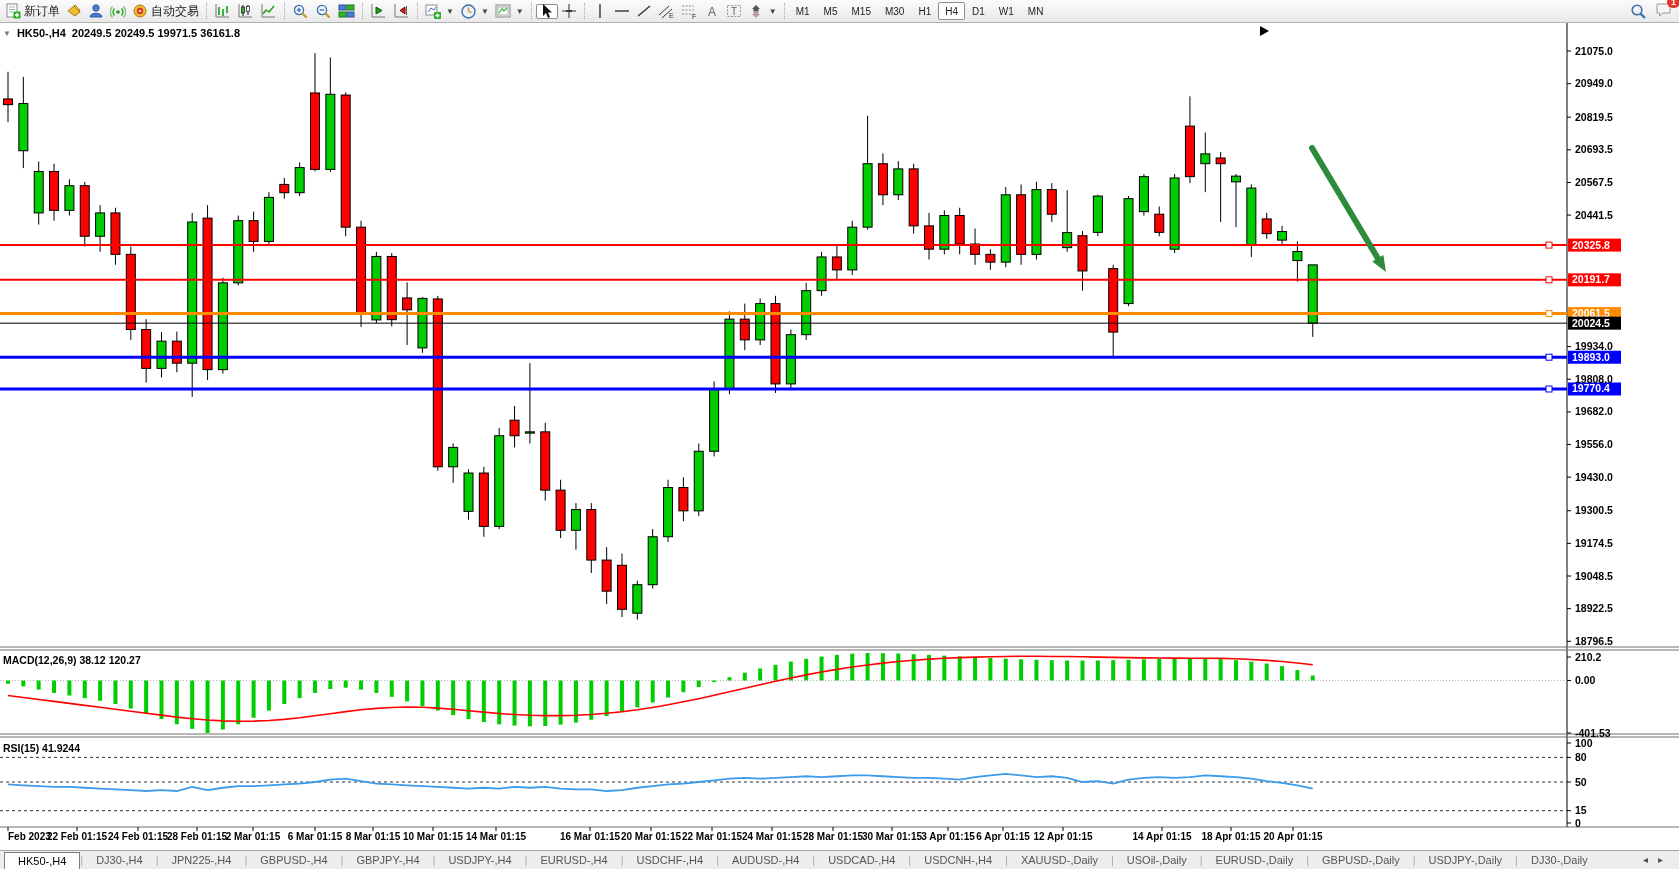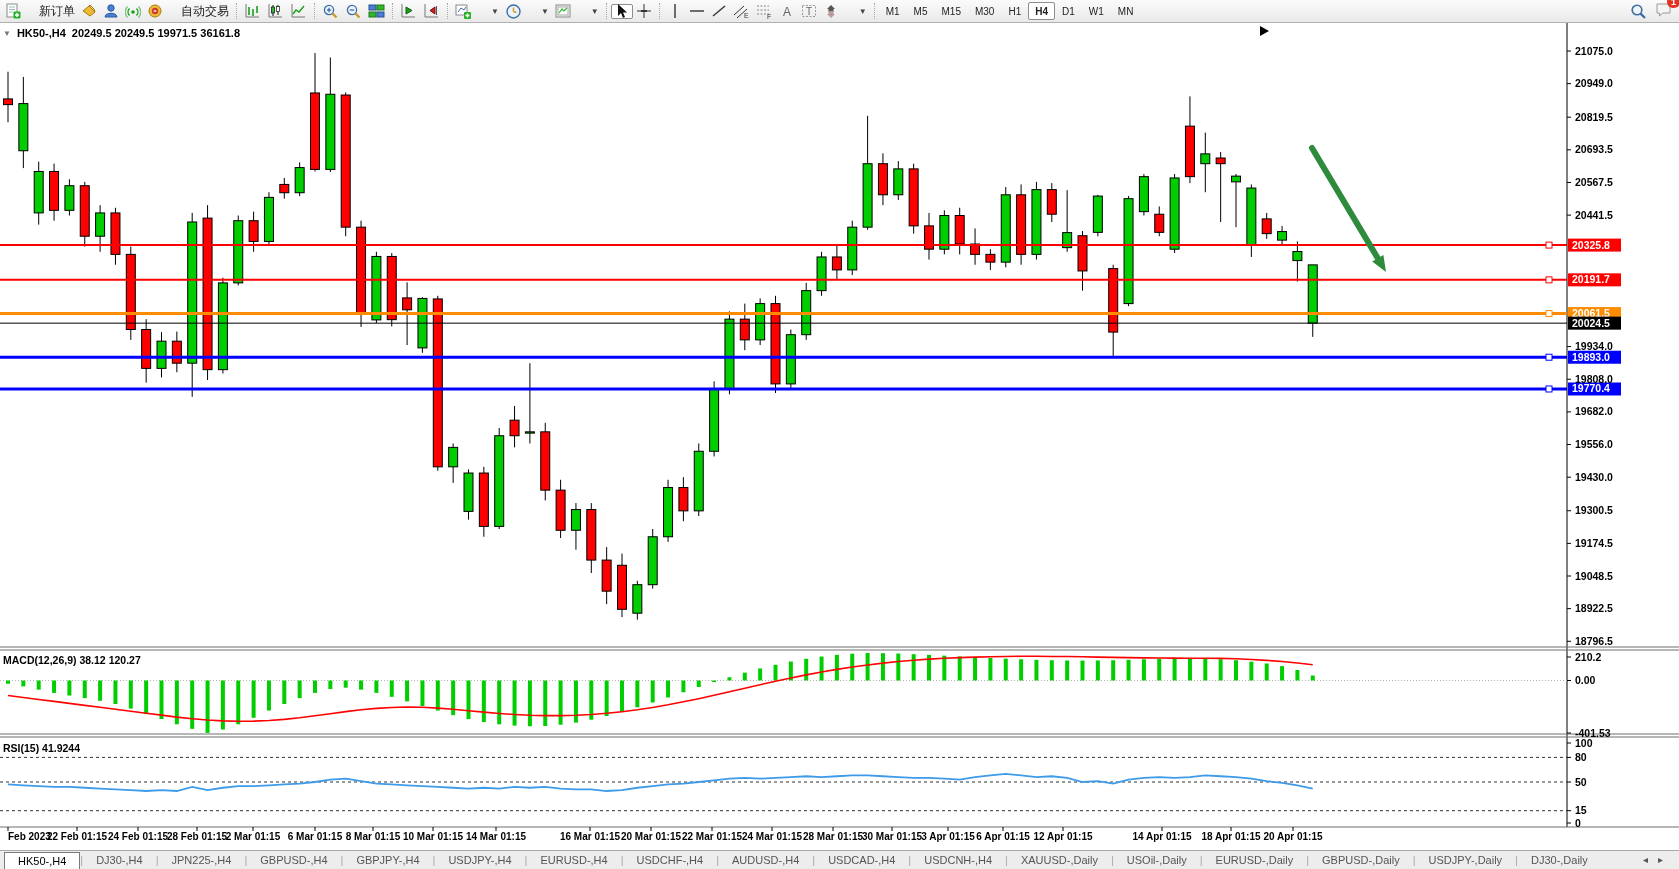--- a/index.html
+++ b/index.html
@@ -5,28 +5,28 @@
   * { box-sizing: border-box; margin: 0; padding: 0; }
   html,body { background:#fff; }
   body { font-family:"Liberation Sans","DejaVu Sans",sans-serif; width:1679px; height:869px; overflow:hidden; position:relative; }
   #app { position:absolute; inset:0; width:1679px; height:869px; background:#fff; }
 
   
   #toolbar { position:absolute; left:0; top:0; width:1679px; height:23px;
     background:linear-gradient(#fbfbfb,#e9e9e9); border-bottom:1px solid #b0b0b0;
     display:flex; align-items:center; padding-left:2px; }
   .tbtn { height:15px; min-width:22px; display:flex; align-items:center; justify-content:center;
-    padding:0 2px; border:1px solid transparent; border-radius:2px; gap:18px; }
+    padding:0 2px; border:1px solid transparent; border-radius:2px; gap:3px; }
   .tbtn.pressed { background:#fff; border:1px solid #8e8e8e; }
   .tbtn .cap { font-size:12px; color:#1a1a1a; white-space:nowrap; }
   .tsep { width:1px; height:16px; border-left:1px dotted #a8a8a8; margin:0 4px; }
   .caret { font-size:8px; color:#444; margin-left:1px; }
   .tf-btn { font-size:10px; color:#222; padding:2px 6px; height:18px; display:flex; align-items:center;
     border:1px solid transparent; border-radius:2px; }
-  .tf-btn.active { background:#fff; border:1px solid #8e8e8e;font-weight:bold; }
+  .tf-btn.active { background:#fff; border:1px solid #8e8e8e; }
   #tb-right { position:absolute; right:6px; top:0; height:23px; display:flex; align-items:center; gap:8px; }
   #noti-badge { position:absolute; right:-7px; top:-5px; background:#e53222; color:#fff; font-size:9px;
     border-radius:8px; padding:0 4px; height:12px; line-height:12px; font-weight:bold; }
 
   
   #chart-wrap { position:absolute; left:0; top:23px; width:1679px; height:827px; background:#fff; }
   #chart-title { position:absolute; left:3px; top:4px; font-size:11px; font-weight:bold; color:#000;
     display:flex; gap:6px; align-items:center; pointer-events:none; z-index:5; }
   #chart-title .obj-caret { color:#777; font-size:8px; font-weight:normal; }
 

